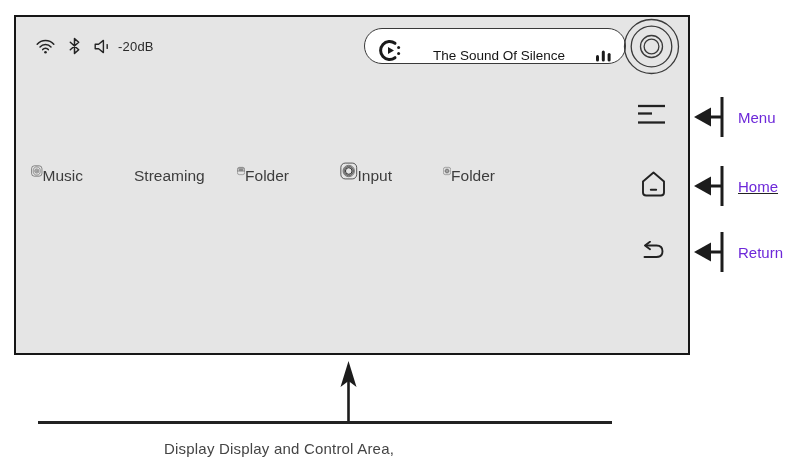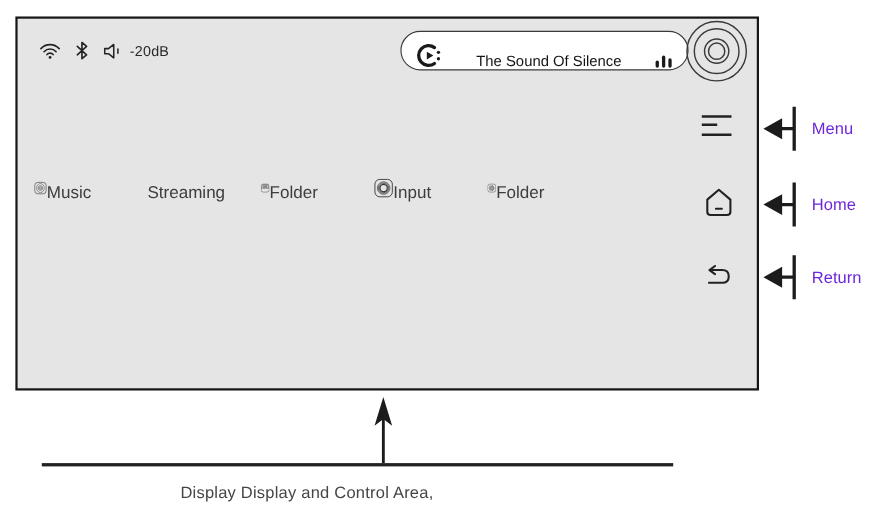--- a/index.html
+++ b/index.html
@@ -188,21 +188,21 @@
 
   <div class="callout" style="left:692px;top:95px;">
     <svg width="33" height="44" viewBox="0 0 33 44">
       <line x1="30" y1="2" x2="30" y2="42" stroke="#1c1c1c" stroke-width="3"></line>
       <line x1="16" y1="22" x2="30" y2="22" stroke="#1c1c1c" stroke-width="3"></line>
       <polygon points="2,22 19,12.5 19,31.5" fill="#1c1c1c"></polygon>
     </svg>
     <span class="label">Menu</span>
   </div>
 
-  <div class="callout" style="left:692px;top:164px;">
+  <div class="callout" style="left:692px;top:164px;text-decoration:underline;">
     <svg width="33" height="44" viewBox="0 0 33 44">
       <line x1="30" y1="2" x2="30" y2="42" stroke="#1c1c1c" stroke-width="3"></line>
       <line x1="16" y1="22" x2="30" y2="22" stroke="#1c1c1c" stroke-width="3"></line>
       <polygon points="2,22 19,12.5 19,31.5" fill="#1c1c1c"></polygon>
     </svg>
     <span class="label">Home</span>
   </div>
 
   <div class="callout" style="left:692px;top:230px;">
     <svg width="33" height="44" viewBox="0 0 33 44">

